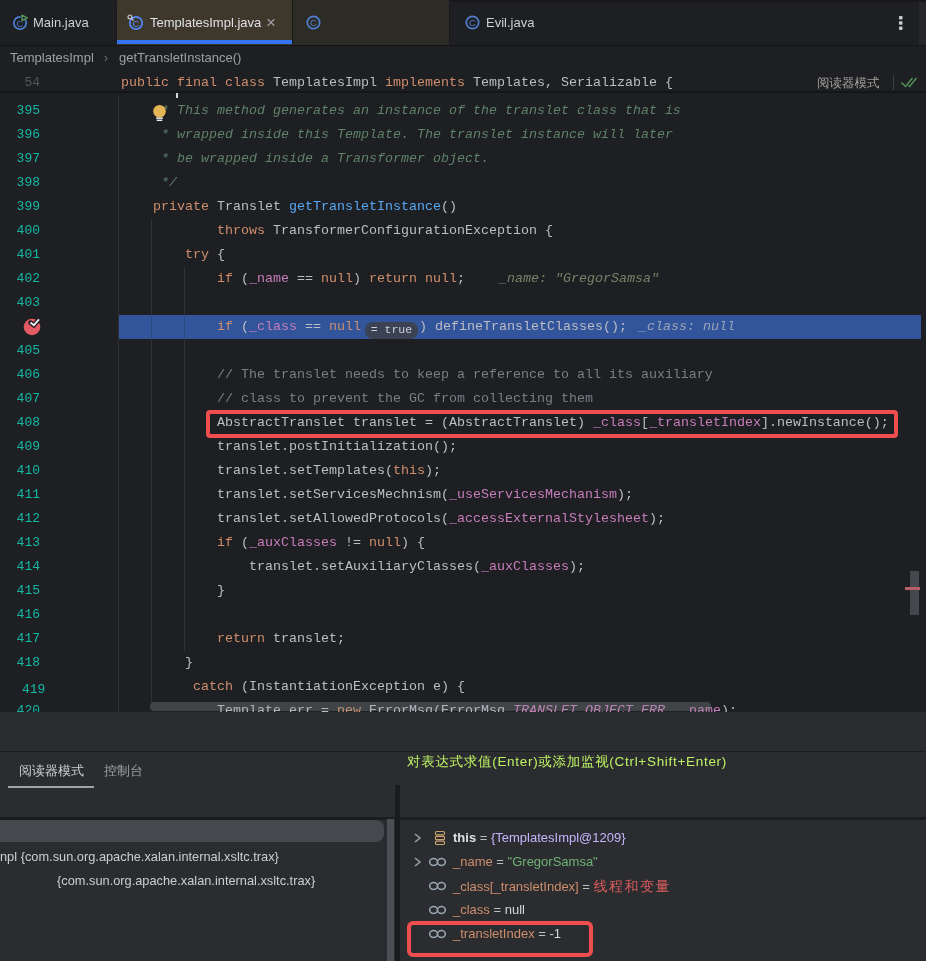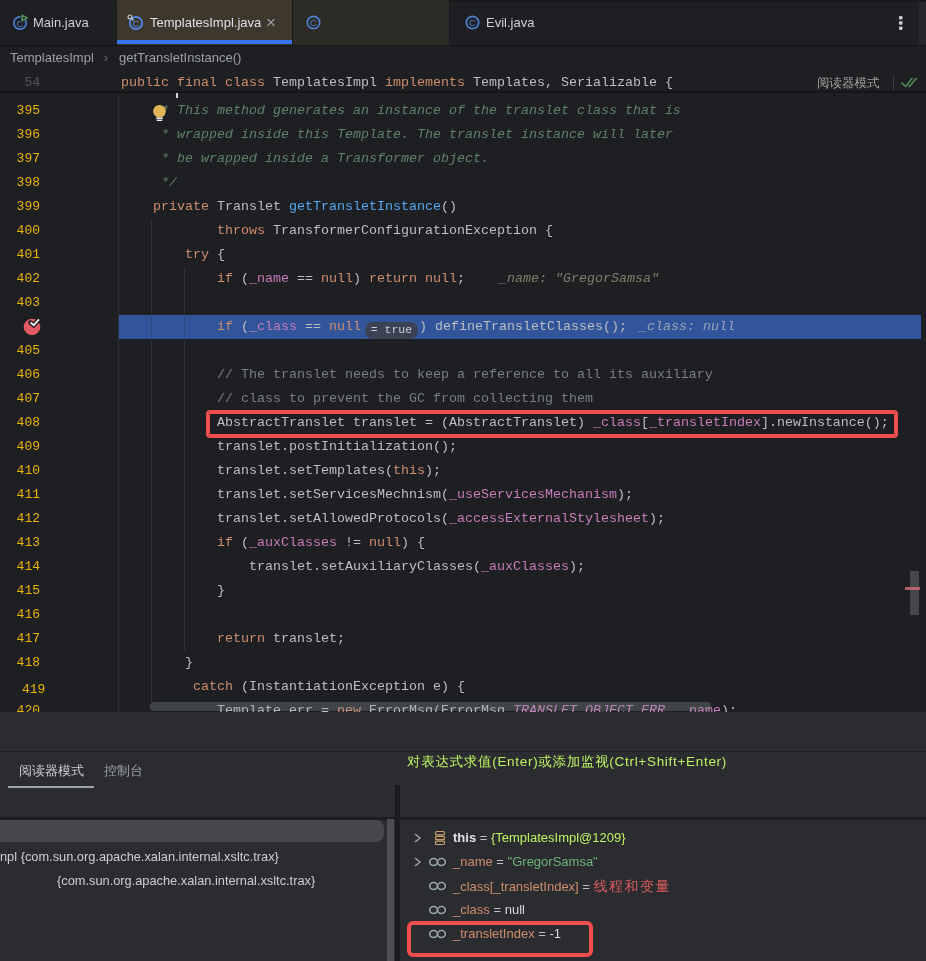--- a/index.html
+++ b/index.html
@@ -9,21 +9,21 @@
 .abs { position:absolute; }
 
 #tabbar { position:absolute; left:0; top:0; width:926px; height:46px; background:#1e1f22;
   border-bottom:1px solid #131415; }
 .tab { position:absolute; top:0; height:45px; }
 .tabtxt { position:absolute; top:0; height:45px; line-height:45px; font-size:13px; color:#ced0d6; }
 .tsep { position:absolute; top:4px; height:38px; width:1px; background:#17181a; }
 .cl { position:absolute; left:121px; height:24px; line-height:24px; white-space:pre;
   font-family:"Liberation Mono", monospace; font-size:13.33px; color:#bcbec4; }
 .ln { position:absolute; left:0; width:40px; height:24px; line-height:24px; text-align:right;
-  font-family:"Liberation Mono", monospace; font-size:13px; color:#eab308; }
+  font-family:"Liberation Mono", monospace; font-size:13px; color:#14b8a6; }
 .k { color:#cf8e6d; }
 .d { color:#bcbec4; }
 .f { color:#c77dbb; }
 .fi { color:#c77dbb; font-style:italic; }
 .m { color:#56a8f5; }
 .c { color:#5f826b; font-style:italic; }
 .lc { color:#7a7e85; }
 .h { color:#7b8069; font-style:italic; }
 .hb { color:#9aa5b8; font-style:italic; }
 .guide { position:absolute; width:1px; background:#2e3134; }
@@ -188,21 +188,21 @@
 <div class="abs" style="left:400px;top:817px;width:526px;height:3px;background:#1b1d1f;"></div>
 
 <svg class="abs" style="left:410px;top:831px;" width="14" height="14" viewBox="0 0 14 14">
       <polyline points="5,3 10,7 5,11" fill="none" stroke="#9da0a6" stroke-width="1.5"></polyline>
     </svg>
 <svg class="abs" style="left:432px;top:830px;" width="16" height="16" viewBox="0 0 16 16">
   <rect x="3.5" y="1.5" width="9" height="3.4" rx="1.2" fill="none" stroke="#c9a26d" stroke-width="1.2"></rect>
   <rect x="3.5" y="6.3" width="9" height="3.4" rx="1.2" fill="none" stroke="#c9a26d" stroke-width="1.2"></rect>
   <rect x="3.5" y="11.1" width="9" height="3.4" rx="1.2" fill="none" stroke="#c9a26d" stroke-width="1.2"></rect>
 </svg>
-<div class="abs sans13" style="left:453px;top:826px;height:24px;line-height:24px;"><span style="color:#dfe1e5;font-weight:bold;">this</span><span style="color:#bcbec4;"> = </span><span style="color:#bef264;">{TemplatesImpl@1209}</span></div>
+<div class="abs sans13" style="left:453px;top:826px;height:24px;line-height:24px;"><span style="color:#dfe1e5;font-weight:bold;">this</span><span style="color:#bcbec4;"> = </span><span style="color:#c4b5fd;">{TemplatesImpl@1209}</span></div>
 
 <svg class="abs" style="left:410px;top:855px;" width="14" height="14" viewBox="0 0 14 14">
       <polyline points="5,3 10,7 5,11" fill="none" stroke="#9da0a6" stroke-width="1.5"></polyline>
     </svg>
 <svg class="abs" style="left:429px;top:854px;" width="17" height="16" viewBox="0 0 17 16">
   <ellipse cx="4.6" cy="8" rx="3.9" ry="3.5" fill="none" stroke="#9aa7b0" stroke-width="1.5"></ellipse>
   <ellipse cx="12.4" cy="8" rx="3.9" ry="3.5" fill="none" stroke="#9aa7b0" stroke-width="1.5"></ellipse>
 </svg>
 <div class="abs sans13" style="left:453px;top:850px;height:24px;line-height:24px;"><span style="color:#cf8e6d;">_name</span><span style="color:#bcbec4;"> = </span><span style="color:#6fb377;">"GregorSamsa"</span></div>
 

